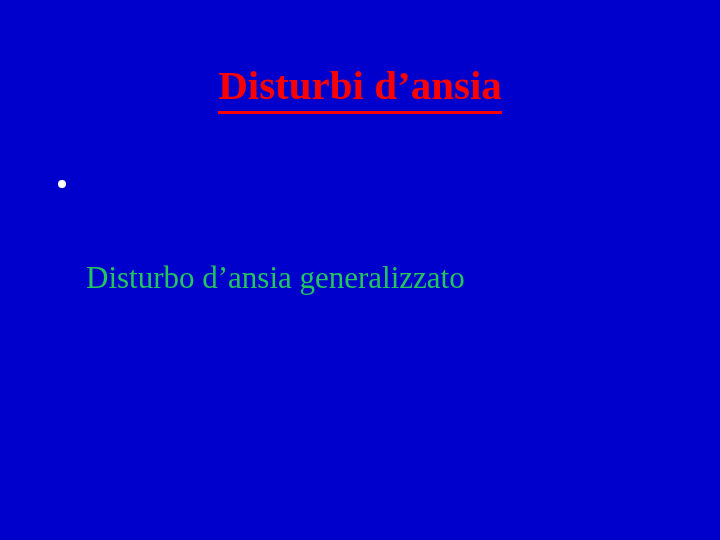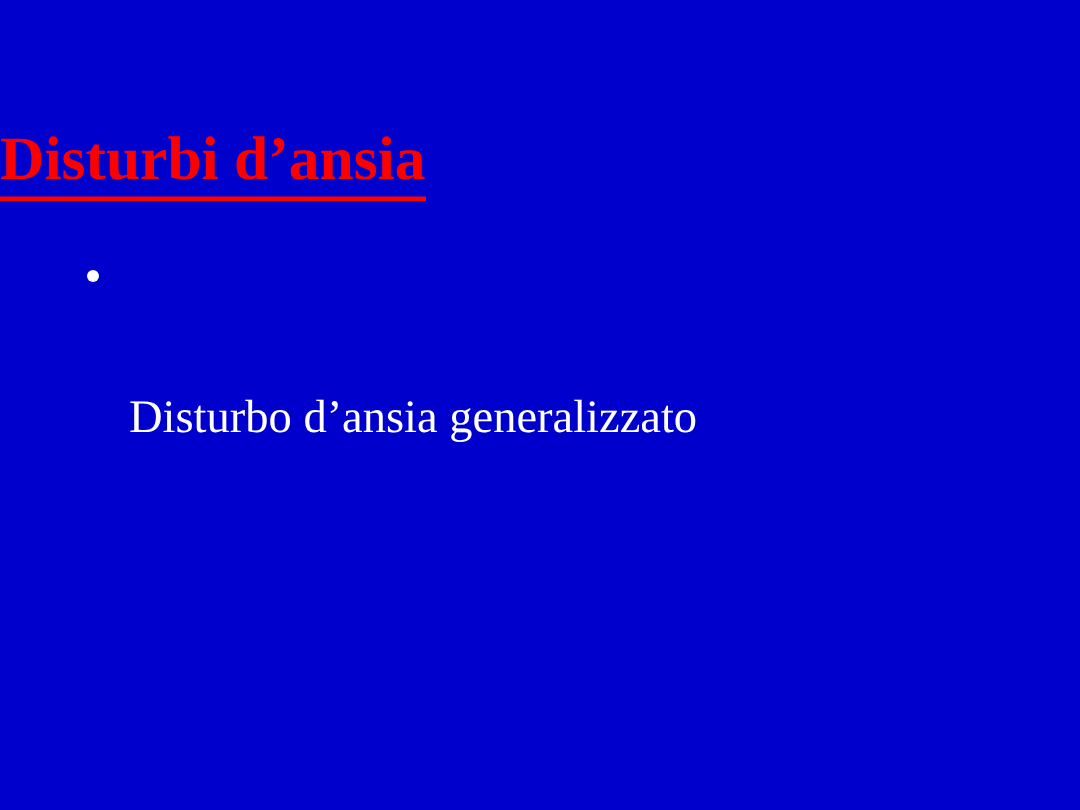--- a/index.html
+++ b/index.html
@@ -15,23 +15,23 @@
     background: #0000CC;
     overflow: hidden;
     font-family: "Liberation Serif", "DejaVu Serif", serif;
     -webkit-font-smoothing: antialiased;
   }
 
   
   #title-block {
     position: absolute;
     left: 0;
-    top: 82px;
+    top: 62px;
     width: 720px;
-    text-align: left;
+    text-align: center;
   }
   #slide-title {
     display: inline-block;
     color: #FF0000;
     font-size: 41px;
     font-weight: bold;
     line-height: 46px;
     letter-spacing: 0px;
     white-space: nowrap;
     border-bottom: 3px solid #FF0000;
@@ -45,21 +45,21 @@
     top: 160px;
     width: 600px;
   }
   ul.bullets {
     list-style: none;
     margin: 0;
     padding: 0;
   }
   ul.bullets > li {
     position: relative;
-    color: #ffffff;
+    color: #22c55e;
     font-size: 31px;
     line-height: 47px;
     padding-left: 28px;
     margin: 0;
     white-space: pre-line;
     font-weight: normal;
   }
   ul.bullets > li .bullet-dot {
     position: absolute;
     left: 0px;

